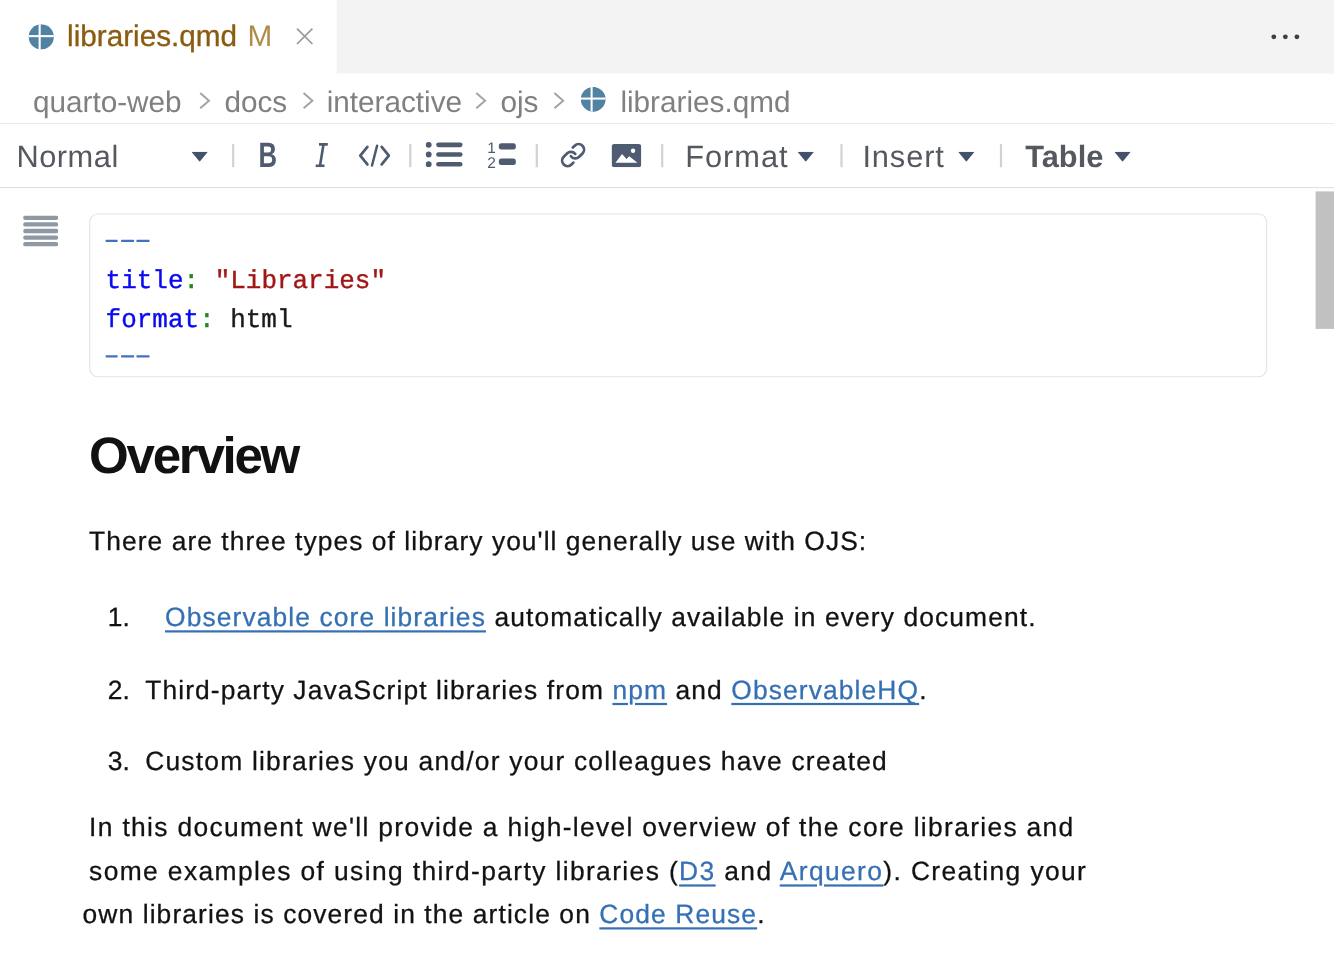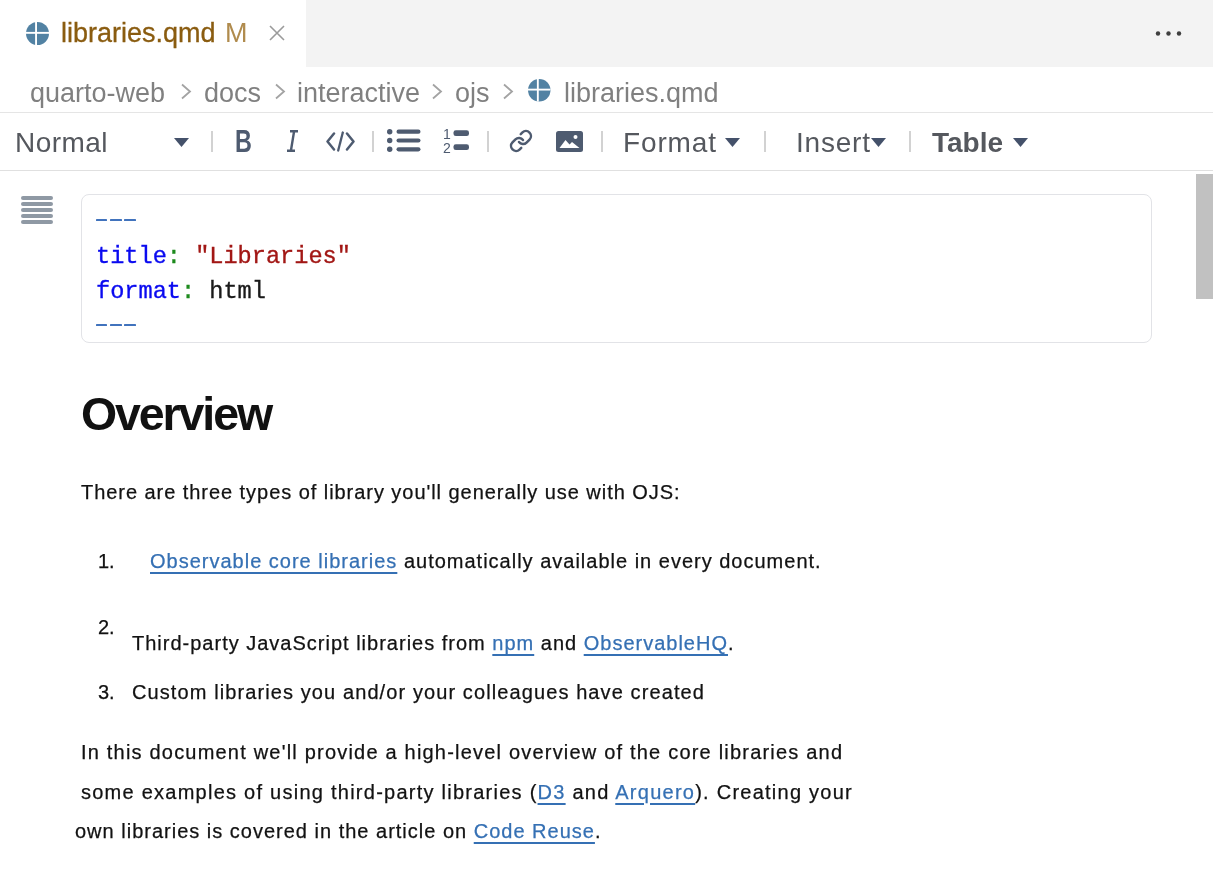--- a/index.html
+++ b/index.html
@@ -21,21 +21,21 @@
   
   #codeblock{left:81px;top:194px;width:1069px;height:147px;border:1px solid #e2e3e7;border-radius:8px;}
   #code{left:96px;top:203.5px;font-family:"Liberation Mono",monospace;font-size:23.6px;line-height:35px;-webkit-text-stroke:0.35px;white-space:pre;}
   .cm-meta{color:#4a7ab8;}
   .dash{display:inline-block;width:11.4px;height:2.7px;background:#4173bd;margin-right:2.77px;vertical-align:0.26em;border-radius:0.6px;}
   .cm-key{color:#0a0af0;}
   .cm-colon{color:#1d8a1d;}
   .cm-str{color:#a21715;}
   .cm-plain{color:#1a1a1a;}
   #h1{left:81px;top:391px;font-size:46.5px;line-height:46.5px;font-weight:bold;letter-spacing:-2.1px;color:#111;text-align:center;}
-  .body{font-size:20px;line-height:27px;color:#121212;white-space:pre;-webkit-text-stroke:0.25px;}
+  .body{font-size:24px;line-height:27px;color:#121212;white-space:pre;-webkit-text-stroke:0.25px;}
   a.lnk{color:#3570b4;text-decoration:underline;text-underline-offset:4px;text-decoration-thickness:2px;}
   #scrollthumb{left:1196px;top:174px;width:17px;height:125px;background:#c1c1c1;}
 </style>
 </head>
 <body>
 <div class="abs" id="tabstrip"></div>
 <div class="abs" id="tab"></div>
 
 <svg class="abs" style="left:26px;top:22px" width="23" height="23" viewBox="0 0 23 23">
   <circle cx="11.5" cy="11.5" r="11.5" fill="#5282a3"></circle>
@@ -125,21 +125,21 @@
   <rect x="0" y="0" width="27" height="21" rx="2.5" fill="#4e5b70"></rect>
   <circle cx="19.5" cy="6" r="2" fill="#fff"></circle>
   <path d="M3.5 17 L9.5 9 L13.5 13.5 L16 11 L23.5 17 Z" fill="#fff"></path>
 </svg>
 <div class="abs sep" style="left:601px"></div>
 <div class="abs tbtext" style="left:623px;letter-spacing:0.85px;">Format</div>
 <svg class="abs" style="left:725px;top:138px" width="15" height="9" viewBox="0 0 15 9">
     <path d="M0 0 H15 L7.5 9 Z" fill="#44516a"></path>
   </svg>
 <div class="abs sep" style="left:764px"></div>
-<div class="abs tbtext" style="left:784px;letter-spacing:0.8px;margin-left:12px;">Insert</div>
+<div class="abs tbtext" style="left:784px;letter-spacing:0.8px;">Insert</div>
 <svg class="abs" style="left:871px;top:138px" width="15" height="9" viewBox="0 0 15 9">
     <path d="M0 0 H15 L7.5 9 Z" fill="#44516a"></path>
   </svg>
 <div class="abs sep" style="left:909px"></div>
 <div class="abs tbtext" style="left:932px;letter-spacing:0px;font-weight:bold;">Table</div>
 <svg class="abs" style="left:1013px;top:138px" width="15" height="9" viewBox="0 0 15 9">
     <path d="M0 0 H15 L7.5 9 Z" fill="#44516a"></path>
   </svg>
 
 <svg class="abs" style="left:21px;top:196px" width="32" height="28" viewBox="0 0 32 28">
@@ -156,21 +156,21 @@
 <span class="cm-key">format</span><span class="cm-colon">:</span><span class="cm-plain"> html</span>
 <span class="cm-meta"><span class="dash"></span><span class="dash"></span><span class="dash"></span></span></div>
 
 <div class="abs" id="h1">Overview</div>
 
 <div class="abs body" style="left:81px;top:478.7px;letter-spacing:0.95px;">There are three types of library you'll generally use with OJS:</div>
 
 <div class="abs body" style="left:98px;top:547.7px;">1.</div>
 <div class="abs body" style="left:132px;top:547.7px;letter-spacing:1.0px;margin-left:18px;"><a class="lnk">Observable core libraries</a> automatically available in every document.</div>
 <div class="abs body" style="left:98px;top:614.2px;">2.</div>
-<div class="abs body" style="left:132px;top:614.2px;letter-spacing:1.0px;margin-top:16px;">Third-party JavaScript libraries from <a class="lnk">npm</a> and <a class="lnk">ObservableHQ</a>.</div>
+<div class="abs body" style="left:132px;top:614.2px;letter-spacing:1.0px;">Third-party JavaScript libraries from <a class="lnk">npm</a> and <a class="lnk">ObservableHQ</a>.</div>
 <div class="abs body" style="left:98px;top:679.2px;">3.</div>
 <div class="abs body" style="left:132px;top:679.2px;letter-spacing:1.1px;">Custom libraries you and/or your colleagues have created</div>
 
 <div class="abs body" style="left:81px;top:738.5px;letter-spacing:1.2px;">In this document we'll provide a high-level overview of the core libraries and</div>
 <div class="abs body" style="left:81px;top:778.5px;letter-spacing:1.25px;">some examples of using third-party libraries (<a class="lnk">D3</a> and <a class="lnk">Arquero</a>). Creating your</div>
 <div class="abs body" style="left:75px;top:817.5px;letter-spacing:1.0px;">own libraries is covered in the article on <a class="lnk">Code Reuse</a>.</div>
 
 <div class="abs" id="scrollthumb"></div>
 
 </body></html>

